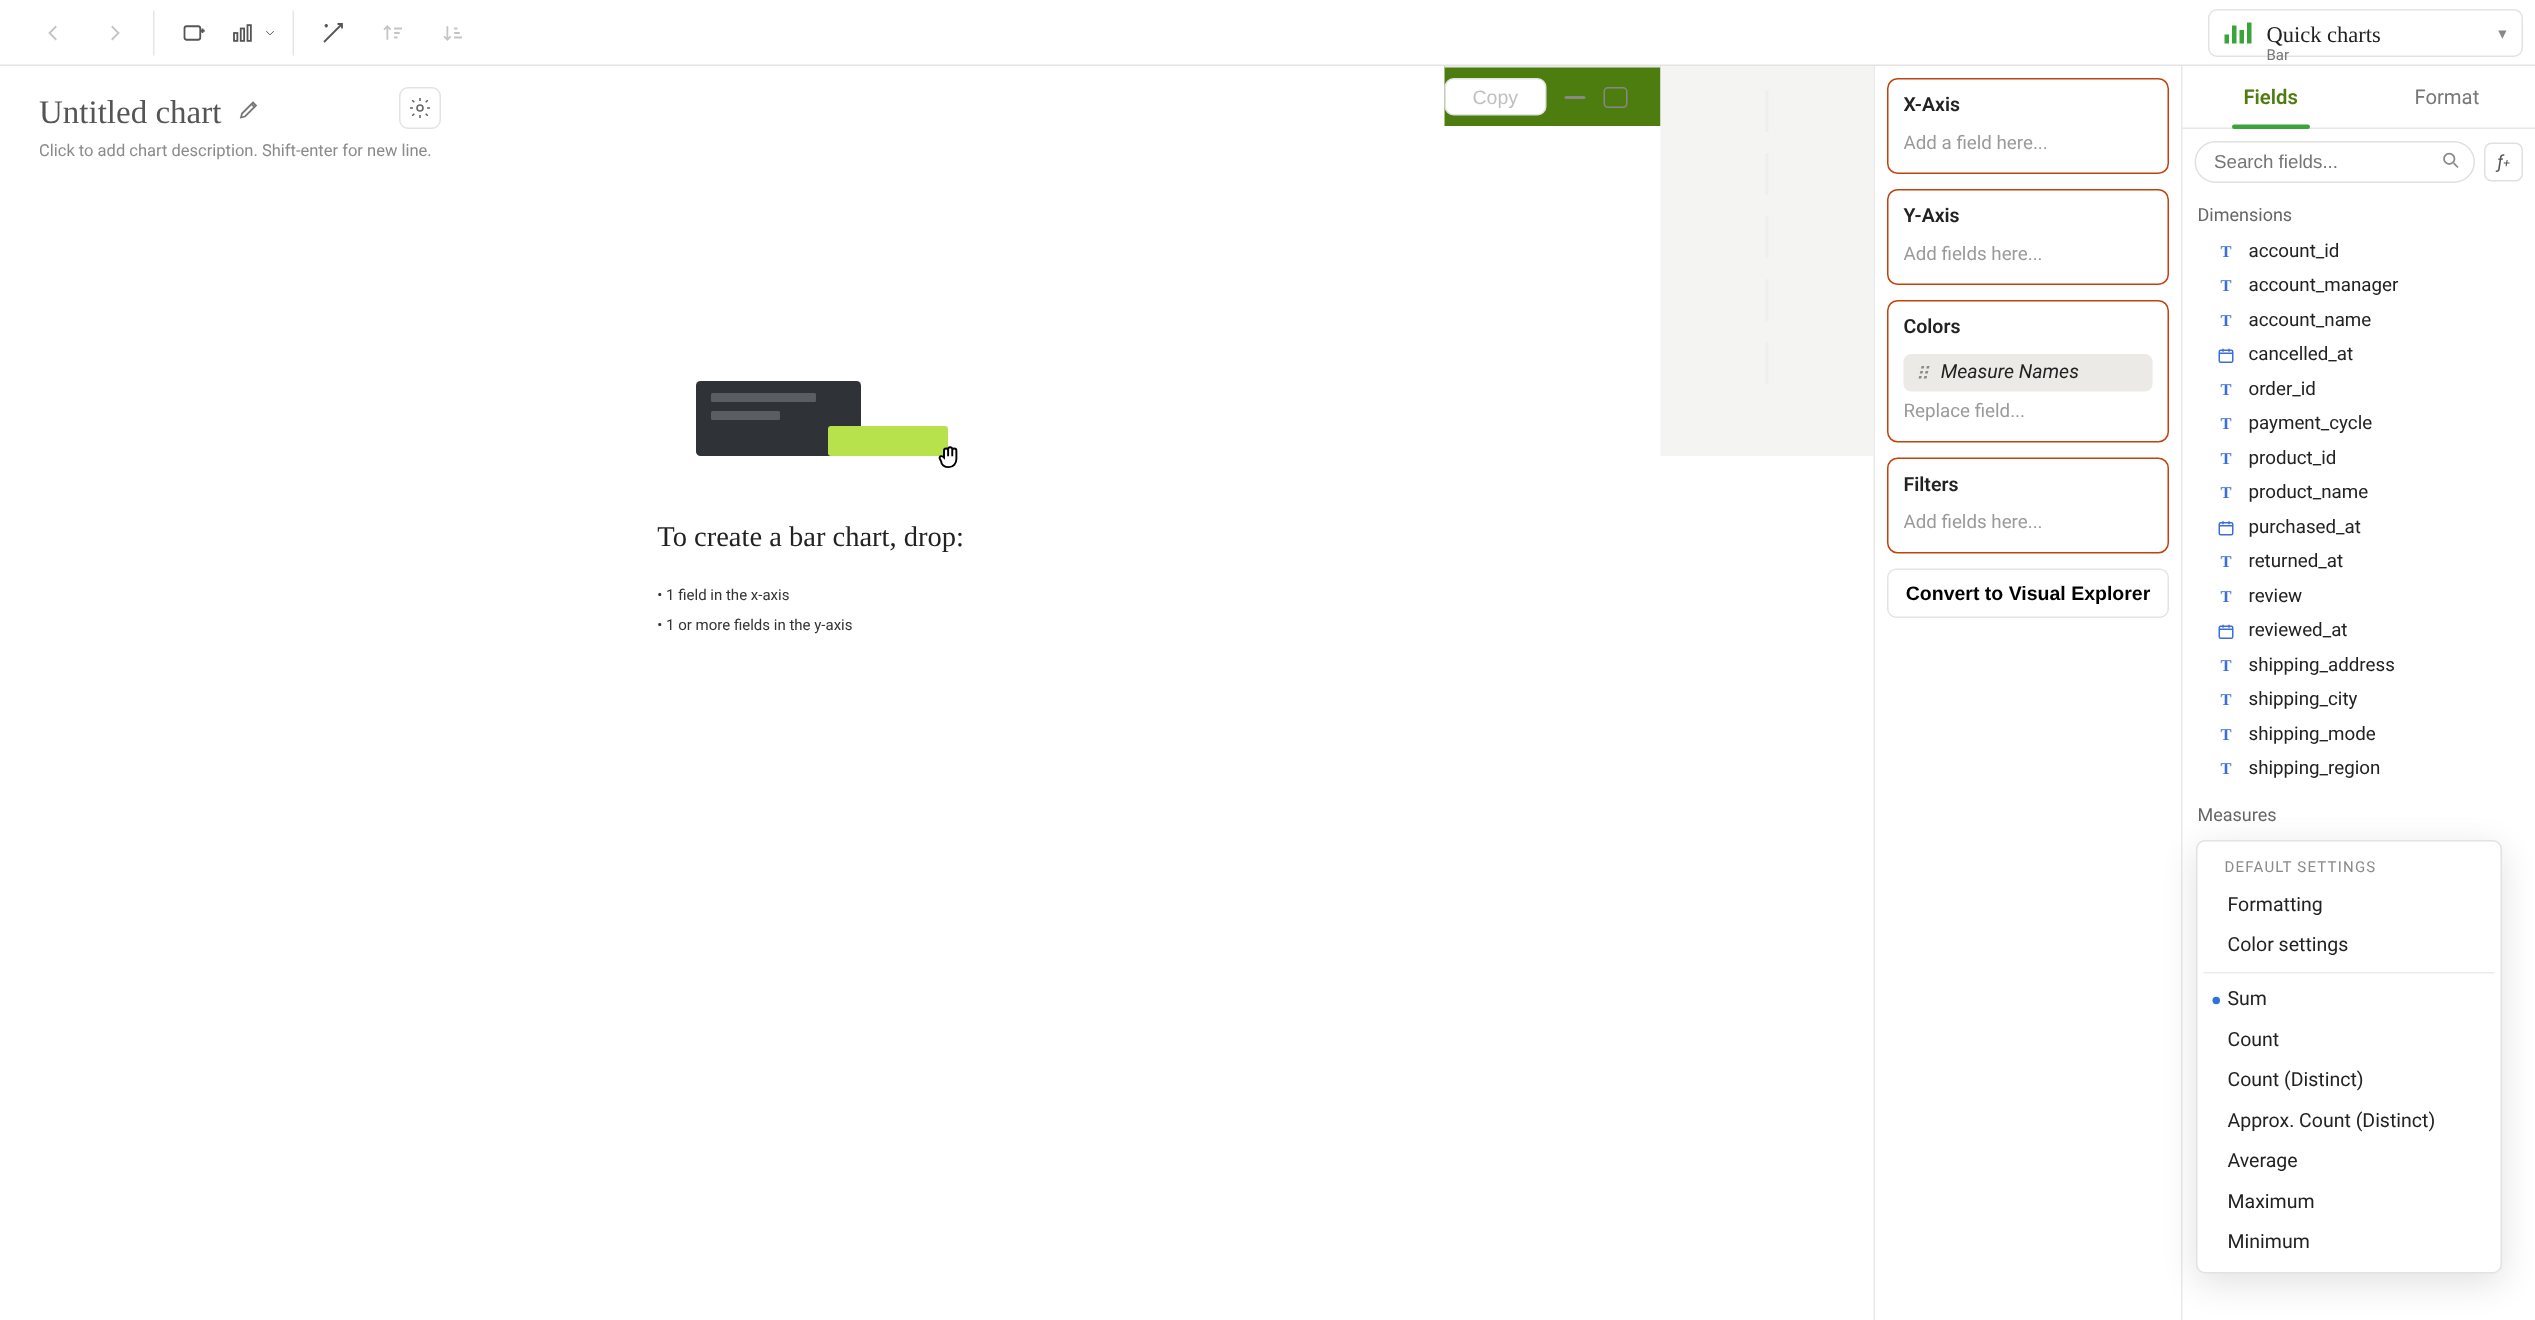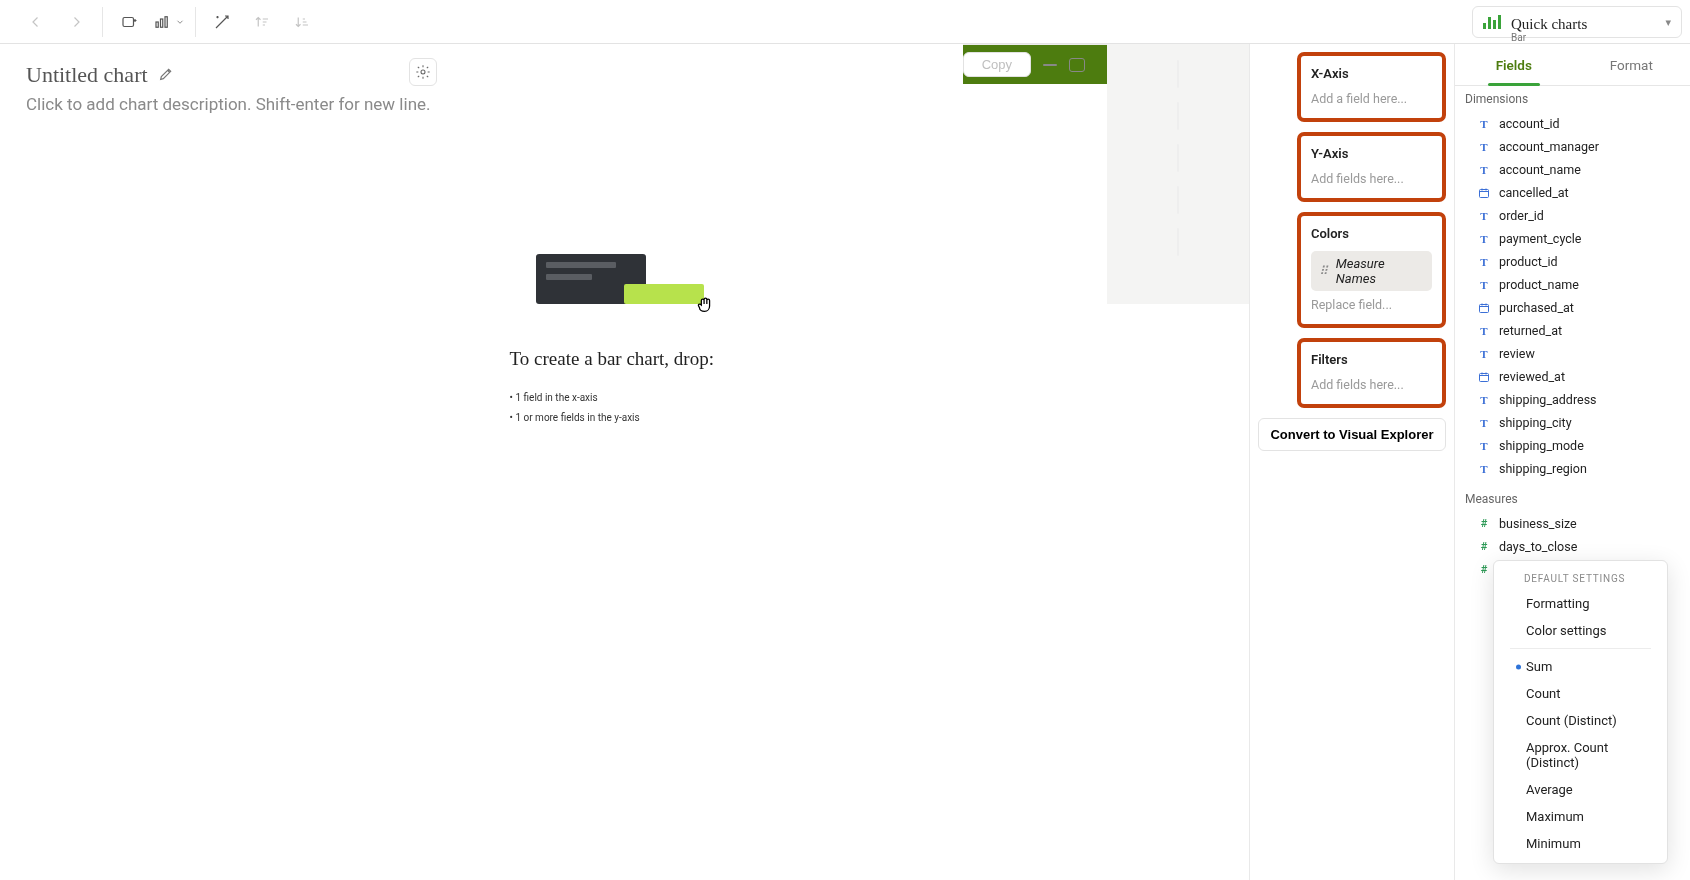--- a/index.html
+++ b/index.html
@@ -82,21 +82,21 @@
   .chart-header {
     padding: 18px 26px 6px 26px;
     position: relative;
   }
   .chart-title-row { display: flex; align-items: center; gap: 10px; }
   .chart-title {
     font-family: Georgia, "Times New Roman", serif;
     font-size: 22px; color: #555;
   }
   .pencil { color: #777; }
-  .chart-desc { font-size: 17px; color: #8a8a8a; margin-top: 6px; }
+  .chart-desc { font-size: 11px; color: #8a8a8a; margin-top: 6px; }
   .gear-btn {
     position: absolute;
     top: 14px;
     right: 20px;
     width: 28px; height: 28px;
     border: 1px solid #e3e3e3; border-radius: 6px;
     display: flex; align-items: center; justify-content: center;
     color: #666; cursor: pointer;
   }
 
@@ -210,26 +210,25 @@
     border-radius: 2px;
   }
 
   
   .dropzones {
     padding: 8px 8px;
     border-right: 1px solid #e9e9e9;
     font-size: 13px;
   }
   .zone {
-    border: 4px solid #c2410c;
+    border: 1px solid #c2410c;
     border-radius: 7px;
     margin-bottom: 10px;
     padding: 10px 10px 12px 10px;
     background: #fff;
-    margin-left: 39px;
   }
   .zone-title { font-weight: 600; font-size: 13px; margin-bottom: 10px; }
   .zone-placeholder { color: #9a9a9a; font-size: 12.5px; }
   .pill {
     display: flex;
     align-items: center;
     gap: 8px;
     background: #eceae7;
     border-radius: 5px;
     padding: 5px 8px;
@@ -345,27 +344,27 @@
   }
   .ficon.text { color: #3b6fd6; font-family: Georgia, serif; }
   .ficon.date { color: #3b6fd6; }
   .ficon.num  { color: #2e9a57; }
 
   
   .context-menu {
     position: absolute;
     top: 560px;
     right: 22px;
-    width: 175px;
+    width: 204px;
     background: #fff;
     border: 1px solid #e2e2e2;
     border-radius: 6px;
     box-shadow: 0 6px 24px rgba(0,0,0,.12);
     z-index: 50;
-    padding: 6px 16px;
+    padding: 6px 4px;
     font-size: 13px;
   }
   .ctx-header {
     font-size: 10px;
     letter-spacing: .08em;
     color: #8a8a8a;
     padding: 6px 14px;
   }
   .ctx-item {
     padding: 6px 16px;
@@ -533,20 +532,32 @@
       <div class="zone-placeholder">Add fields here...</div>
     </div>
     <button class="convert-btn">Convert to Visual Explorer</button>
   </div>
 
   <div class="fields-panel">
     <div class="tabs">
       <div class="tab active">Fields</div>
       <div class="tab">Format</div>
     </div>
+    <div class="search-row">
+      <div class="search-box">
+        <input type="text" placeholder="Search fields..." style="">
+        <span class="mag">
+          <svg width="14" height="14" viewBox="0 0 24 24" fill="none" stroke="currentColor" stroke-width="2">
+              <circle cx="10" cy="10" r="6"></circle>
+              <path d="M20 20l-5-5"></path>
+            </svg>
+        </span>
+      </div>
+      <div class="fx-btn">ƒ<sub style="font-size:8px">+</sub></div>
+    </div>
 
     <div class="section-header">Dimensions</div>
     <div class="field-list" id="dimensions-list">
         <div class="field">
           <span class="ficon text">T</span>
           <span>account_id</span>
         </div>
         <div class="field">
           <span class="ficon text">T</span>
           <span>account_manager</span>

